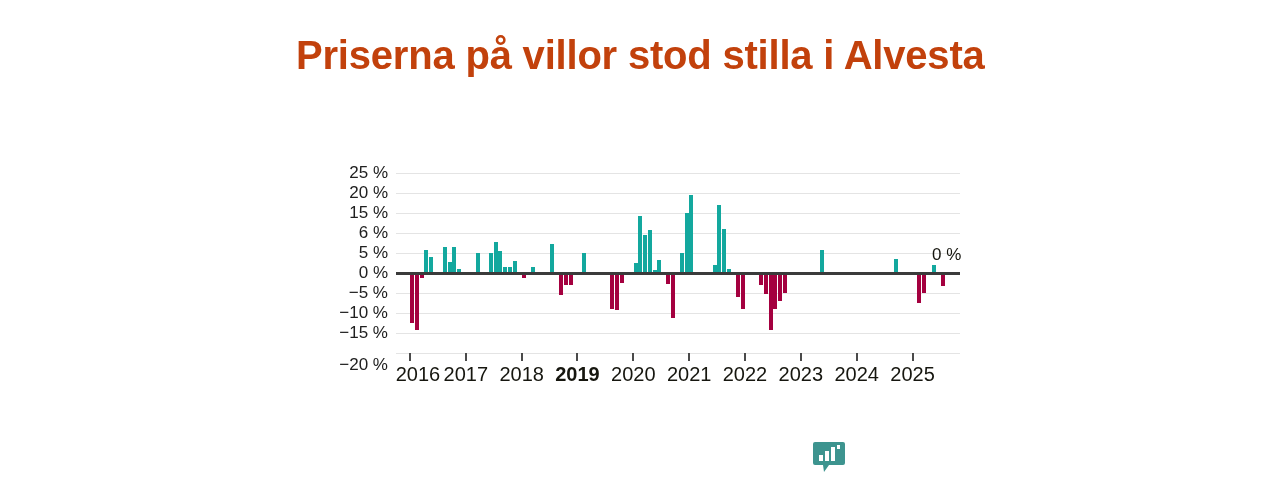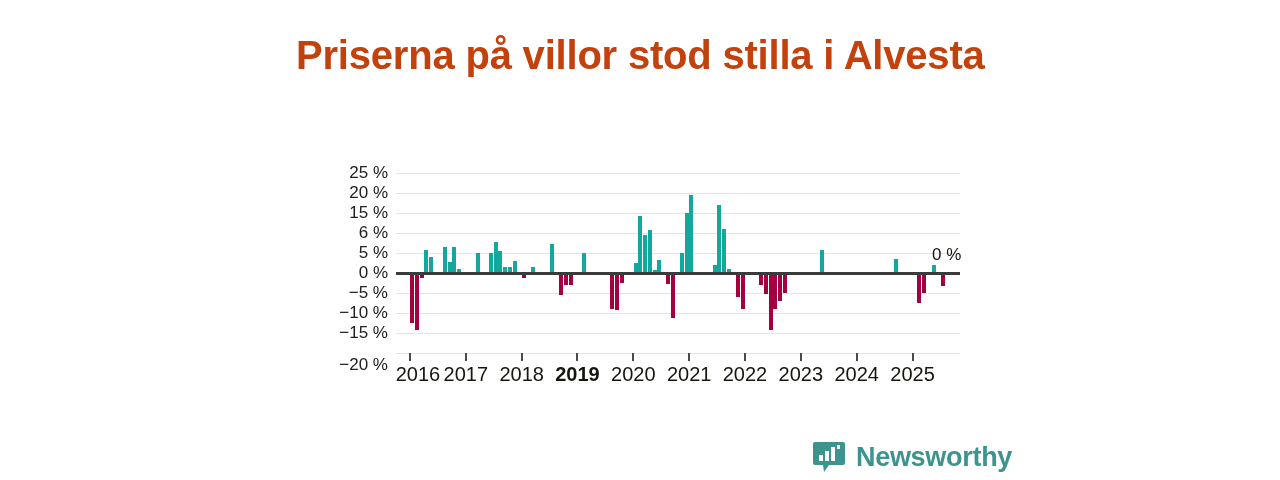--- a/index.html
+++ b/index.html
@@ -272,16 +272,15 @@
   <div class="logo">
     <span class="logo-mark">
       <svg width="34" height="34" viewBox="0 0 34 34" aria-hidden="true">
         <path d="M3 2 h28 a2 2 0 0 1 2 2 v19 a2 2 0 0 1 -2 2 h-14 l-5 7 l-1 -7 h-8 a2 2 0 0 1 -2 -2 v-19 a2 2 0 0 1 2 -2 z" fill="#3d948f"></path>
         <rect x="7" y="15" width="4" height="6" fill="#ffffff"></rect>
         <rect x="13" y="11" width="4" height="10" fill="#ffffff"></rect>
         <rect x="19" y="7" width="4" height="14" fill="#ffffff"></rect>
         <rect x="25" y="5" width="3" height="4" fill="#ffffff"></rect>
       </svg>
     </span>
-    <span class="logo-word">Newsworthy</span>
   </div>
 
 </div>
 
 </body></html>

